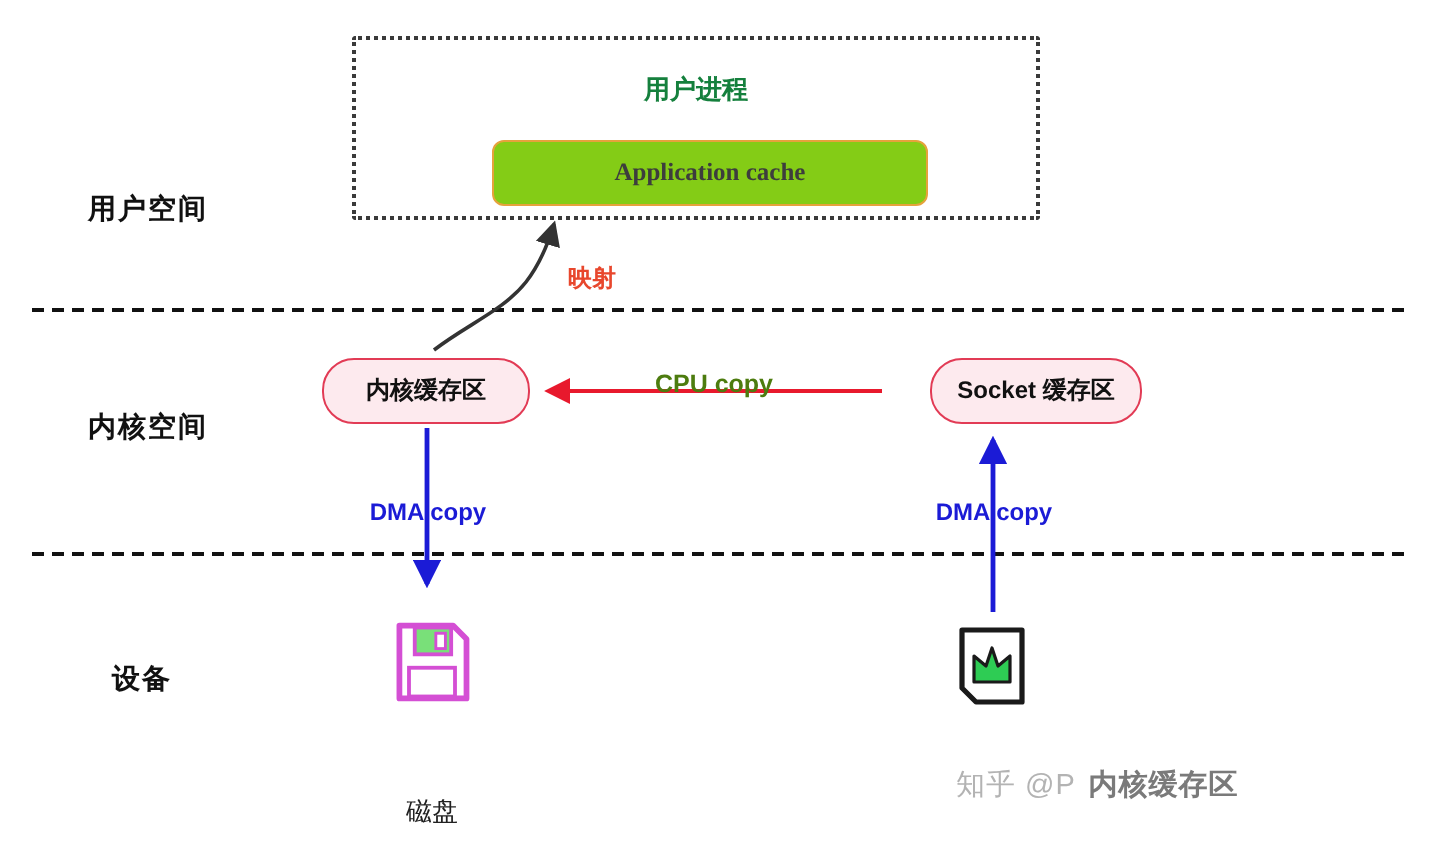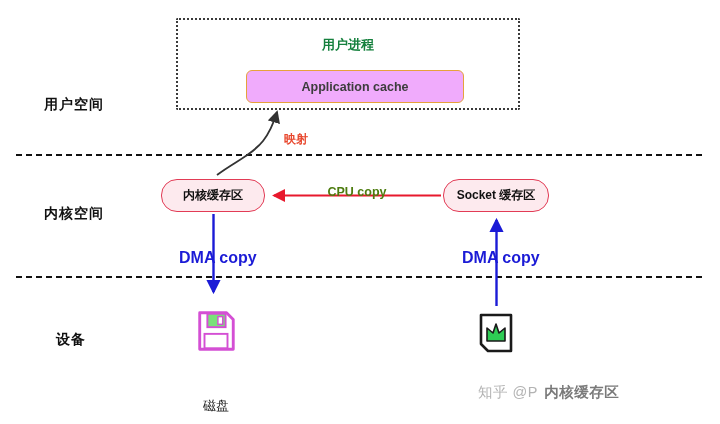--- a/index.html
+++ b/index.html
@@ -19,45 +19,45 @@
   .process-box{
     position:absolute;left:176px;top:18px;width:344px;height:92px;
     border:2px dotted #3a3a3a;border-radius:2px;z-index:1;box-sizing:border-box;
   }
   .process-title{
     position:absolute;left:176px;top:36px;width:344px;
     text-align:center;font-size:13px;font-weight:bold;color:#15803d;z-index:3;
   }
   .cache-box{
     position:absolute;left:246px;top:70px;width:218px;height:33px;
-    background:#f0abfc;border:1.6px solid #e6a23c;border-radius:6px;
+    background:#84cc16;border:1.6px solid #e6a23c;border-radius:6px;
     box-sizing:border-box;z-index:3;
     display:flex;align-items:center;justify-content:center;
-    font-size:12.5px;font-weight:bold;color:#3d3d3d;
+    font-size:12.5px;font-weight:bold;color:#3d3d3d;font-family:Liberation Serif, serif;
   }
   .buffer-box{
     position:absolute;top:179px;height:33px;
     background:#fdeaee;border:1.6px solid #e23b55;border-radius:16px;
     box-sizing:border-box;z-index:3;
     display:flex;align-items:center;justify-content:center;
     font-size:12px;font-weight:bold;color:#111;
   }
   .kernel-buffer{left:161px;width:104px;}
-  .socket-buffer{left:443px;width:106px;}
+  .socket-buffer{left:465px;width:106px;}
   .mapping-label{
     position:absolute;left:284px;top:131px;z-index:3;
     font-size:12px;font-weight:bold;color:#e8472d;white-space:nowrap;
   }
   .cpu-copy-label{
     position:absolute;left:321px;top:185px;width:72px;text-align:center;z-index:3;
     font-size:12.5px;font-weight:bold;color:#4d7c0f;white-space:nowrap;
   }
   .dma-label{
     position:absolute;top:249px;width:70px;text-align:center;z-index:3;
-    font-size:16px;font-weight:bold;color:#1b1bd6;white-space:nowrap;
+    font-size:12px;font-weight:bold;color:#1b1bd6;white-space:nowrap;
   }
   .dma-left{left:179px;}
   .dma-right{left:462px;}
   .icon-wrap{position:absolute;z-index:3;}
   .disk-icon-wrap{left:193px;top:307px;}
   .nic-icon-wrap{left:472px;top:309px;}
   .disk-label{
     position:absolute;left:188px;top:373px;width:56px;text-align:center;z-index:3;
     font-size:13px;color:#222;margin-top:24px;
   }

